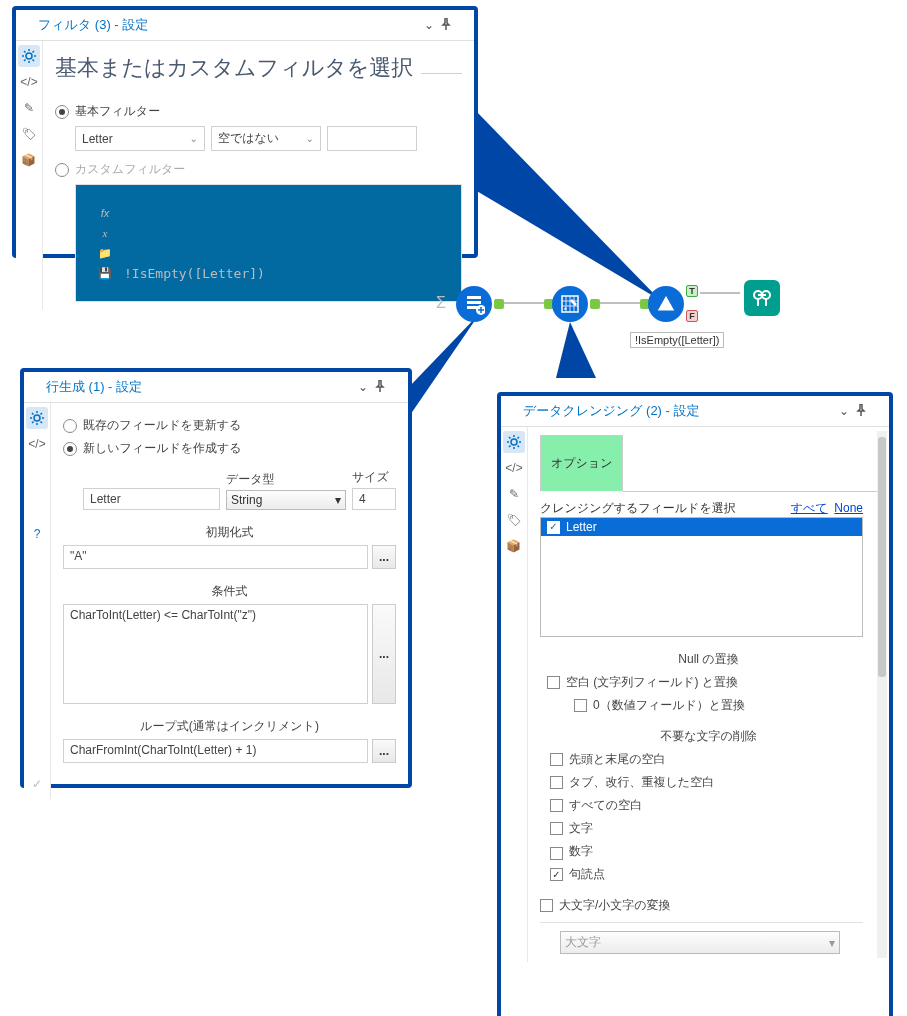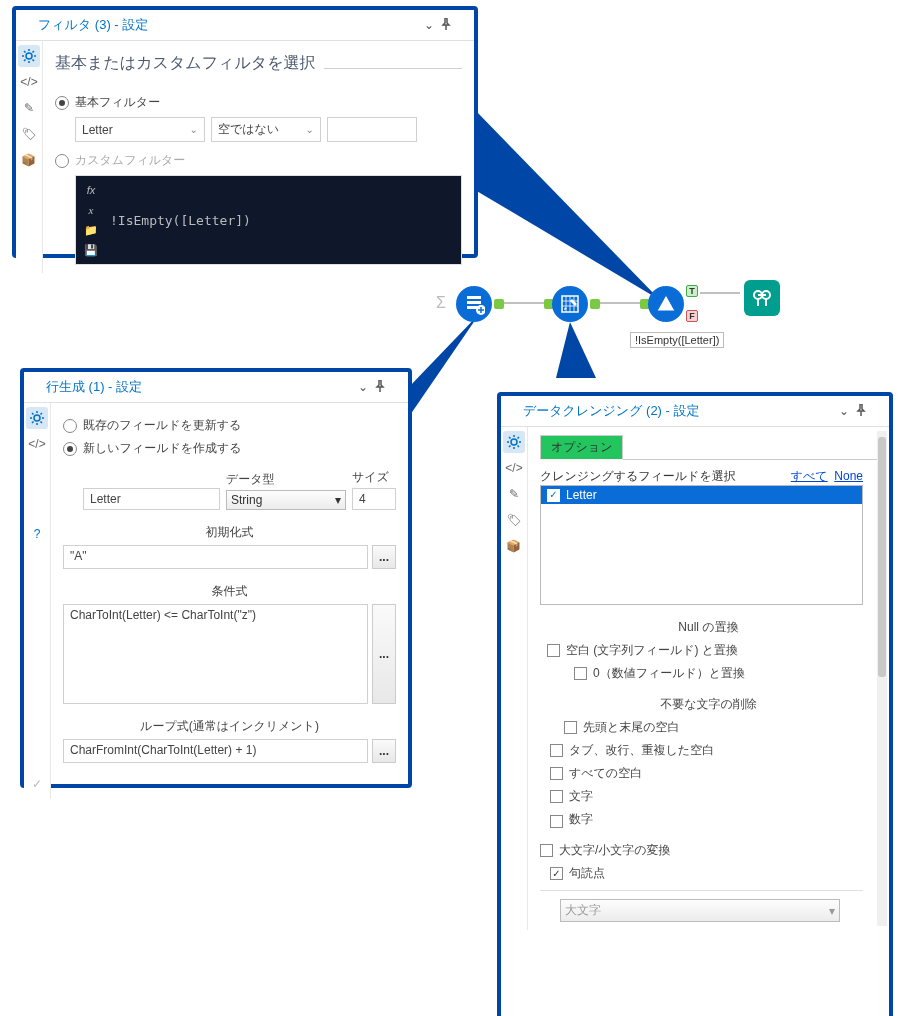--- a/index.html
+++ b/index.html
@@ -53,21 +53,21 @@
   .toolbar .tool.active {
     background: #d7e7f5;
     color: #0073c7;
   }
   .content {
     flex: 1;
     padding: 8px 12px;
     overflow: auto;
   }
   .heading {
-    font-size: 16px;
+    font-size: 22px;
     color: #4a5a70;
     font-weight: 300;
     margin: 4px 0 12px 0;
     display: inline-block;
     padding-bottom: 2px;
   }
   .heading-line { display: flex; align-items: center; gap: 8px; }
   .heading-line .hr { flex: 1; border-top: 1px solid #d0d0d0; }
   .radio-row { display: flex; align-items: center; gap: 6px; margin: 6px 0; color: #444; }
   .radio-row.disabled { color: #aaa; }
@@ -131,47 +131,47 @@
     background: #0a6cd6; color: #fff;
   }
   .listbox .item .checkbox { border-color: #fff; background: #fff; }
   .listbox .item .checkbox.checked::after { color: #0a6cd6; }
   .link { color: #0046d5; text-decoration: underline; cursor: pointer; }
   .hr-thin { border: 0; border-top: 1px solid #e0e0e0; margin: 8px 0; }
 
   
   .fx-block {
     border: 1px solid #e0e0e0;
-    background: #0f172a;
-    padding: 6px;
+    background: #0369a1;
+    padding: 20px;
     margin-left: 20px;
     display: flex;
-    align-items: center;
+    align-items: flex-end;
     gap: 6px;
   }
   .fx-toolbar {
     display: flex; flex-direction: column; gap: 4px;
     color: #bbb;
   }
   .fx-toolbar .fx-btn { width: 18px; height: 16px; display: flex; align-items: center; justify-content: center; font-size: 11px; }
   .fx-expr {
     flex: 1;
     color: #bbb;
     font-family: Consolas, monospace;
     font-size: 13px;
     padding: 0 4px;
   }
 
   
   .tab-strip { display: flex; border-bottom: 1px solid #ccc; margin-bottom: 8px;}
   .tab {
     border: 1px solid #ccc;
     border-bottom: 1px solid #fff;
-    padding: 3px 10px;
-    background: #22c55e;
+    padding: 19px 10px;
+    background: #86efac;
     margin-bottom: -1px;
   }
 
   
   .canvas { position: absolute; left: 430px; top: 280px; width: 370px; height: 80px; }
   .node {
     width: 36px; height: 36px; border-radius: 50%;
     position: absolute; display: flex; align-items: center; justify-content: center;
     color: #fff;
   }
@@ -426,48 +426,48 @@
       <div class="radio-row" style="margin-left:7px;">
         <span class="checkbox"></span>
         <span>空白 (文字列フィールド) と置換</span>
       </div>
       <div class="radio-row" style="margin-left:10px;padding-left:24px;">
         <span class="checkbox"></span>
         <span>0（数値フィールド）と置換</span>
       </div>
 
       <div class="section-title" style="margin-top:14px;">不要な文字の削除</div>
-      <div class="radio-row" style="margin-left:24px;">
+      <div class="radio-row" style="margin-left:10px;">
         <span class="checkbox"></span>
         <span>先頭と末尾の空白</span>
       </div>
       <div class="radio-row" style="margin-left:10px;">
         <span class="checkbox"></span>
         <span>タブ、改行、重複した空白</span>
       </div>
       <div class="radio-row" style="margin-left:10px;">
         <span class="checkbox"></span>
         <span>すべての空白</span>
       </div>
       <div class="radio-row" style="margin-left:10px;">
         <span class="checkbox"></span>
         <span>文字</span>
       </div>
       <div class="radio-row" style="margin-left:10px;align-items:flex-end;">
         <span class="checkbox"></span>
         <span>数字</span>
       </div>
-      <div class="radio-row" style="margin-top:14px;">
-        <span class="checkbox"></span>
-        <span>大文字/小文字の変換</span>
-      </div>
-
       <div class="radio-row" style="margin-left:10px;">
         <span class="checkbox checked"></span>
         <span>句読点</span>
+      </div>
+
+      <div class="radio-row" style="margin-top:14px;">
+        <span class="checkbox"></span>
+        <span>大文字/小文字の変換</span>
       </div>
       <hr class="hr-thin" style="margin-right:14px;">
       <div class="select disabled" style="width:280px; margin-left:20px;">
         <span>大文字</span>
         <span class="chev">▾</span>
       </div>
     </div>
   </div>
 </div>
 

